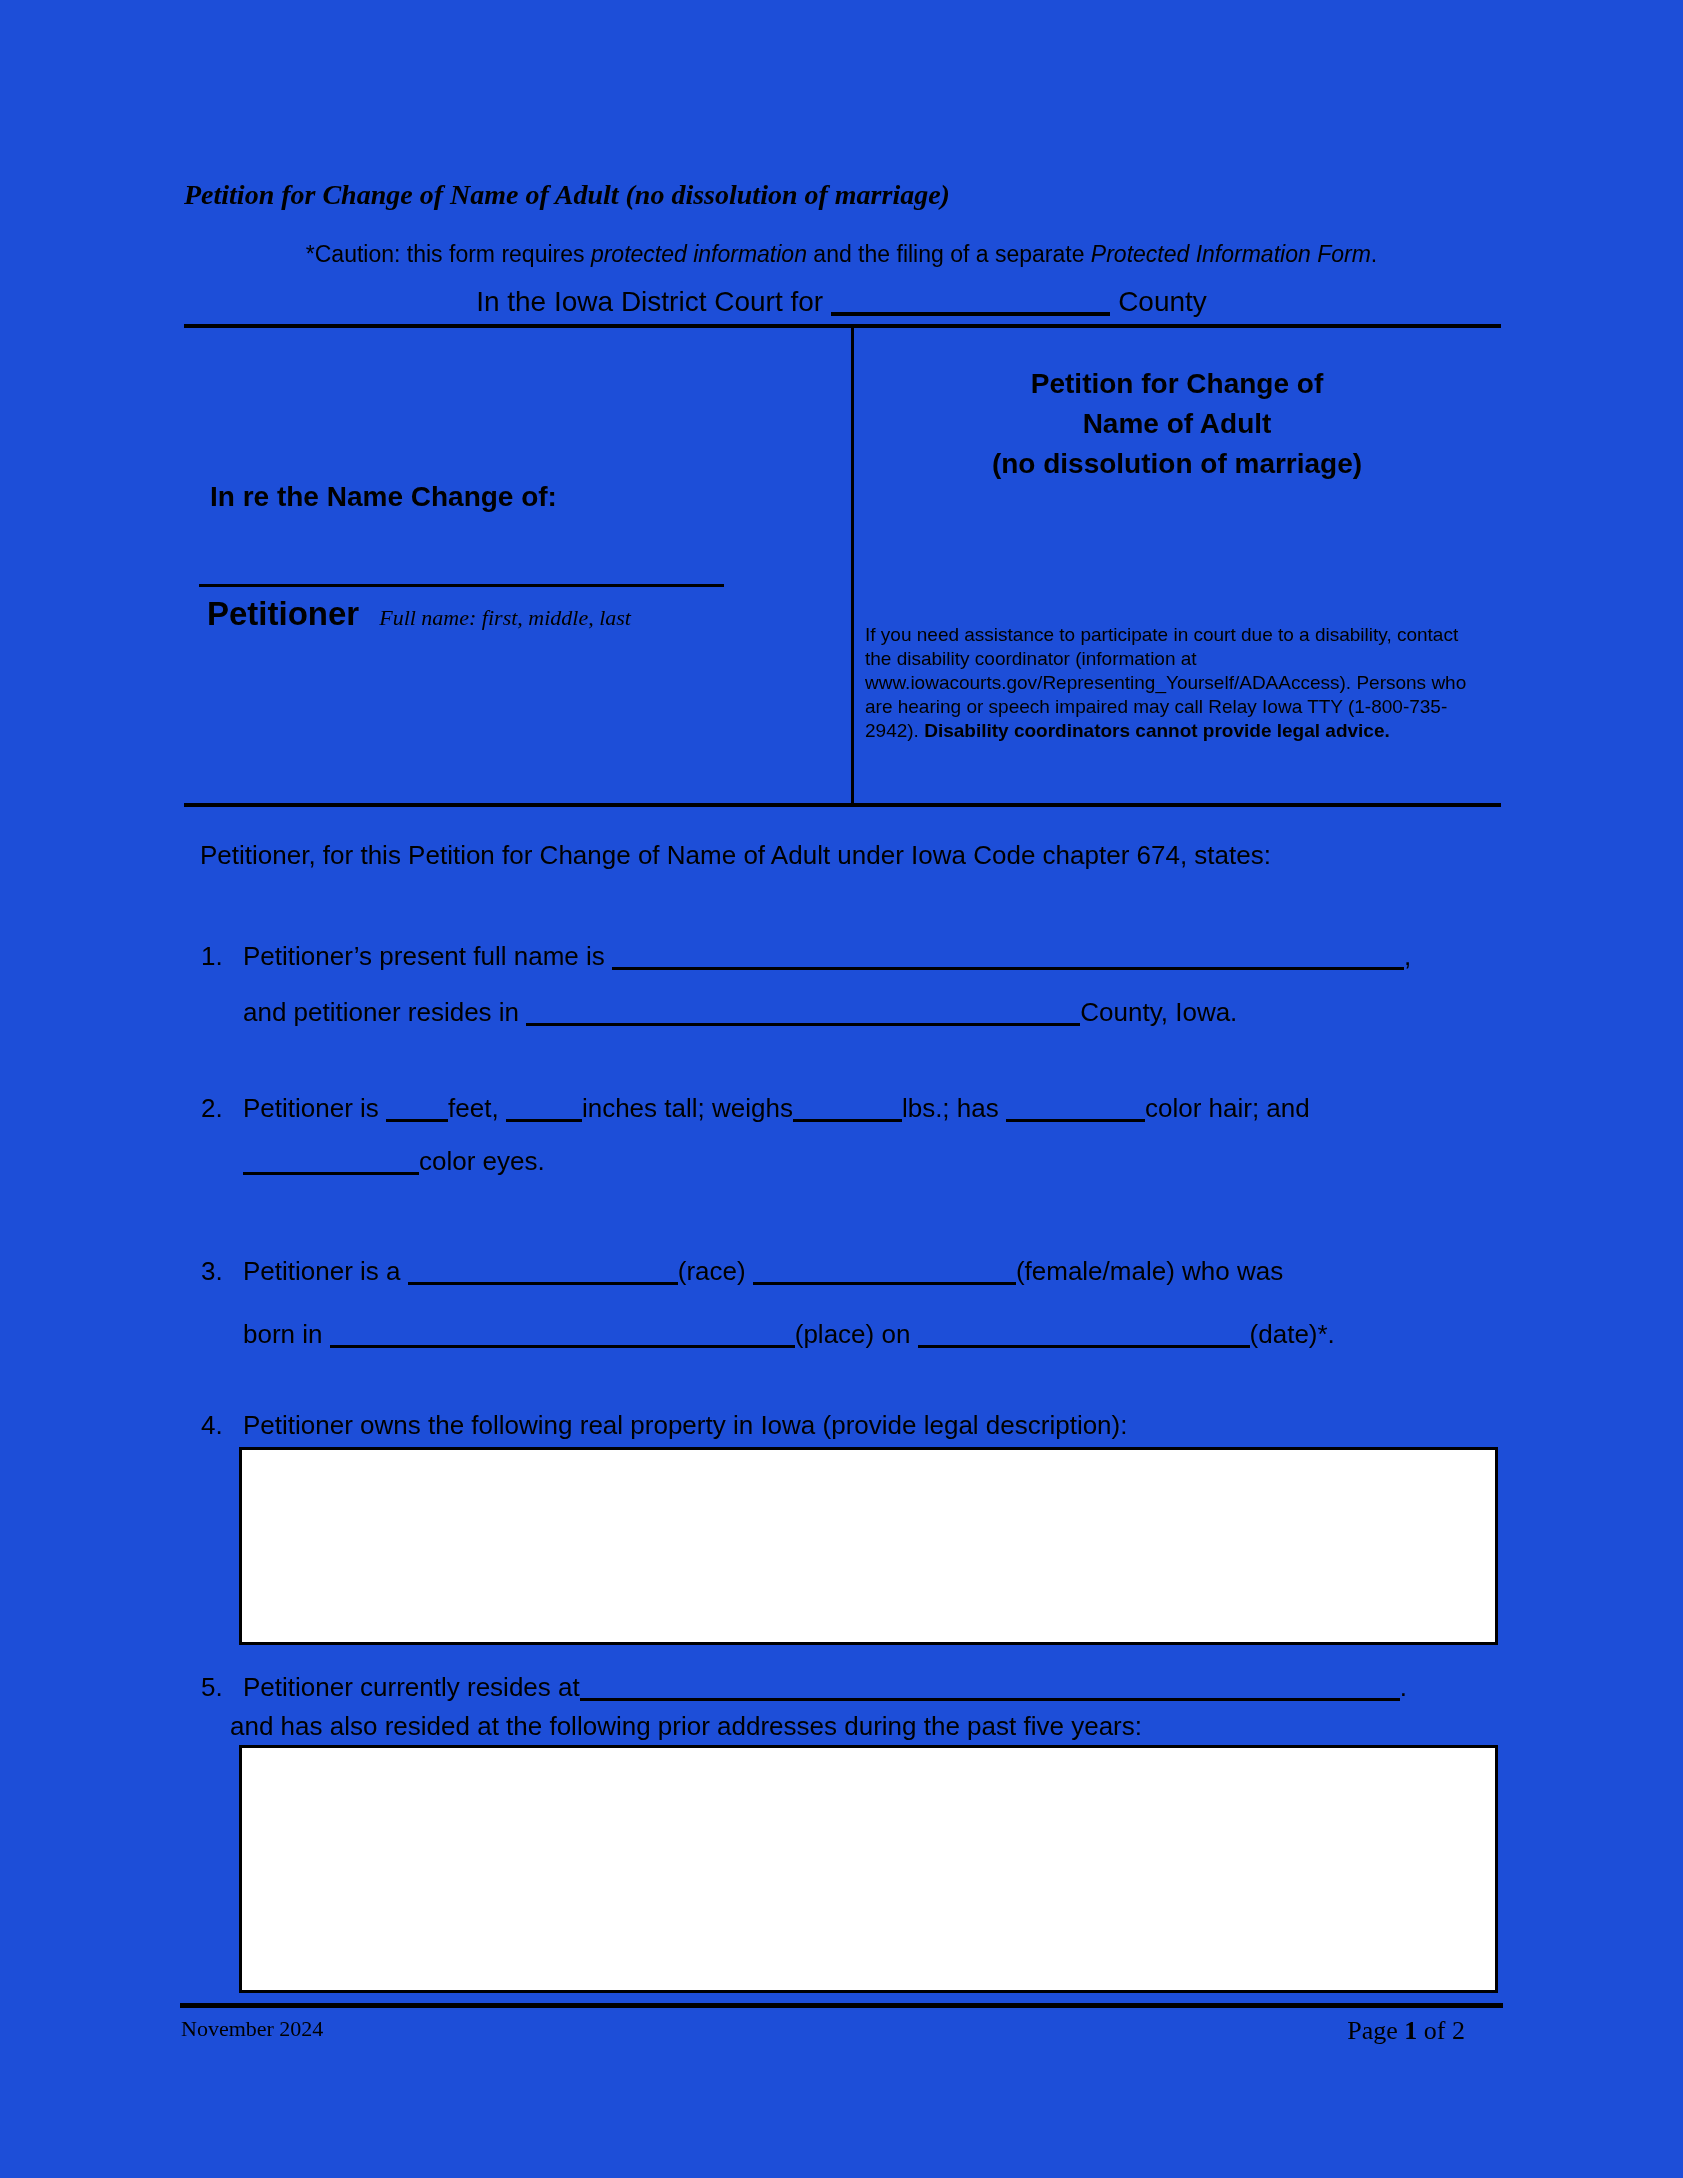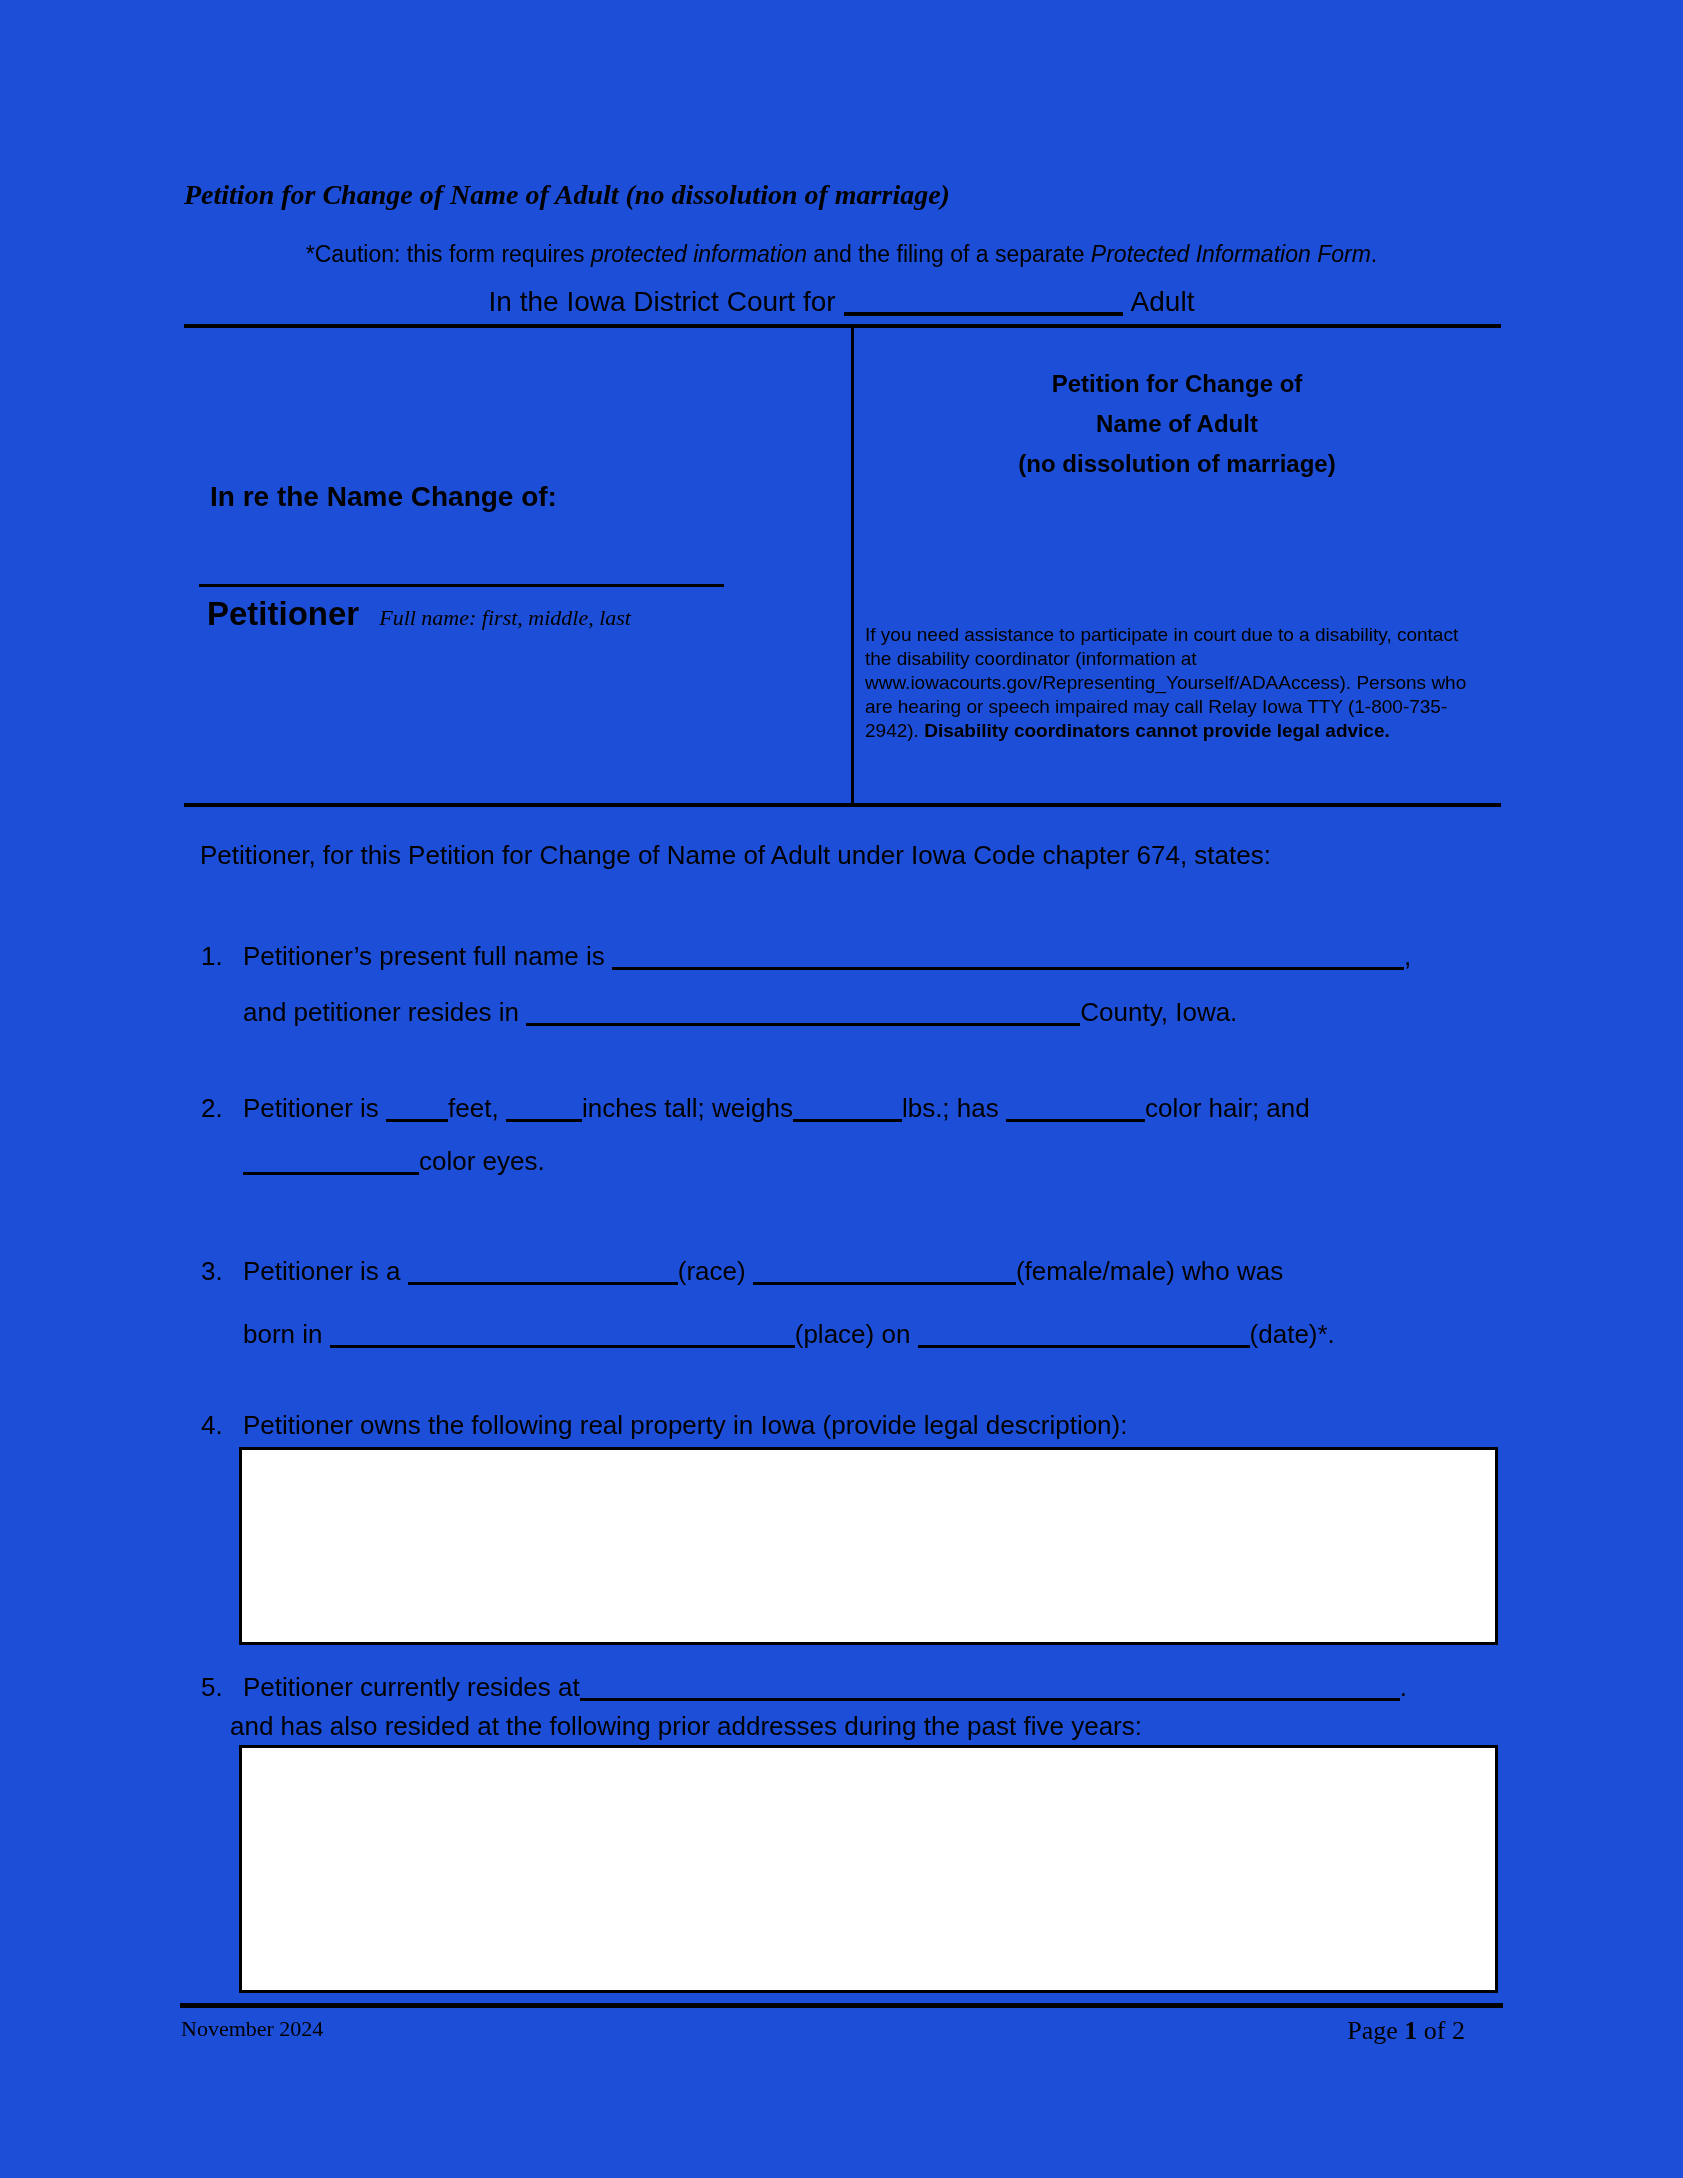--- a/index.html
+++ b/index.html
@@ -45,21 +45,21 @@
   .in-re{left:26px; top:153px; font-size:28px; font-weight:bold; white-space:nowrap;}
   .sig-line{left:15px; top:256px; width:525px; height:3px; background:#000;}
   .petitioner-row{left:15px; top:267px; white-space:nowrap;}
   .petitioner-label{font-size:33px; font-weight:bold;margin-left:8px;}
   .petitioner-hint{
     font-family:"Liberation Serif", serif; font-style:italic;
     font-size:22px; margin-left:20px;
   }
   .doc-title{
     left:670px; top:36px; width:646px;
-    text-align:center; font-size:24px; font-weight:bold; line-height:40px;
+    text-align:center; font-size:28px; font-weight:bold; line-height:40px;
   }
   .notice{
     left:681px; top:295px; width:622px;
     font-size:19px; line-height:24px;
   }
   .notice-bold{font-weight:bold;}
 
   
   .line{position:absolute; font-size:26px; white-space:nowrap;}
   .num{display:inline-block; width:42px;}
@@ -88,21 +88,21 @@
 </style>
 </head>
 <body>
 
 <div class="page">
 
   <div class="abs form-title">Petition for Change of Name of Adult (no dissolution of marriage)</div>
 
   <div class="abs caution"><span>*Caution: this form requires </span><span class="it">protected information</span><span> and the filing of a separate </span><span class="it">Protected Information Form</span><span>.</span></div>
 
-  <div class="abs court-line"><span>In the Iowa District Court for</span><span class="court-blank"></span><span>Adult</span></div>
+  <div class="abs court-line"><span>In the Iowa District Court for</span><span class="court-blank"></span><span>County</span></div>
 
   <div class="abs caption-table">
     <div class="cell-divider"></div>
 
     <div class="abs in-re">In re the Name Change of:</div>
     <div class="abs sig-line"></div>
     <div class="abs petitioner-row"><span class="petitioner-label">Petitioner</span><span class="petitioner-hint">Full name: first, middle, last</span></div>
 
     <div class="abs doc-title">
       <div>Petition for Change of</div>

